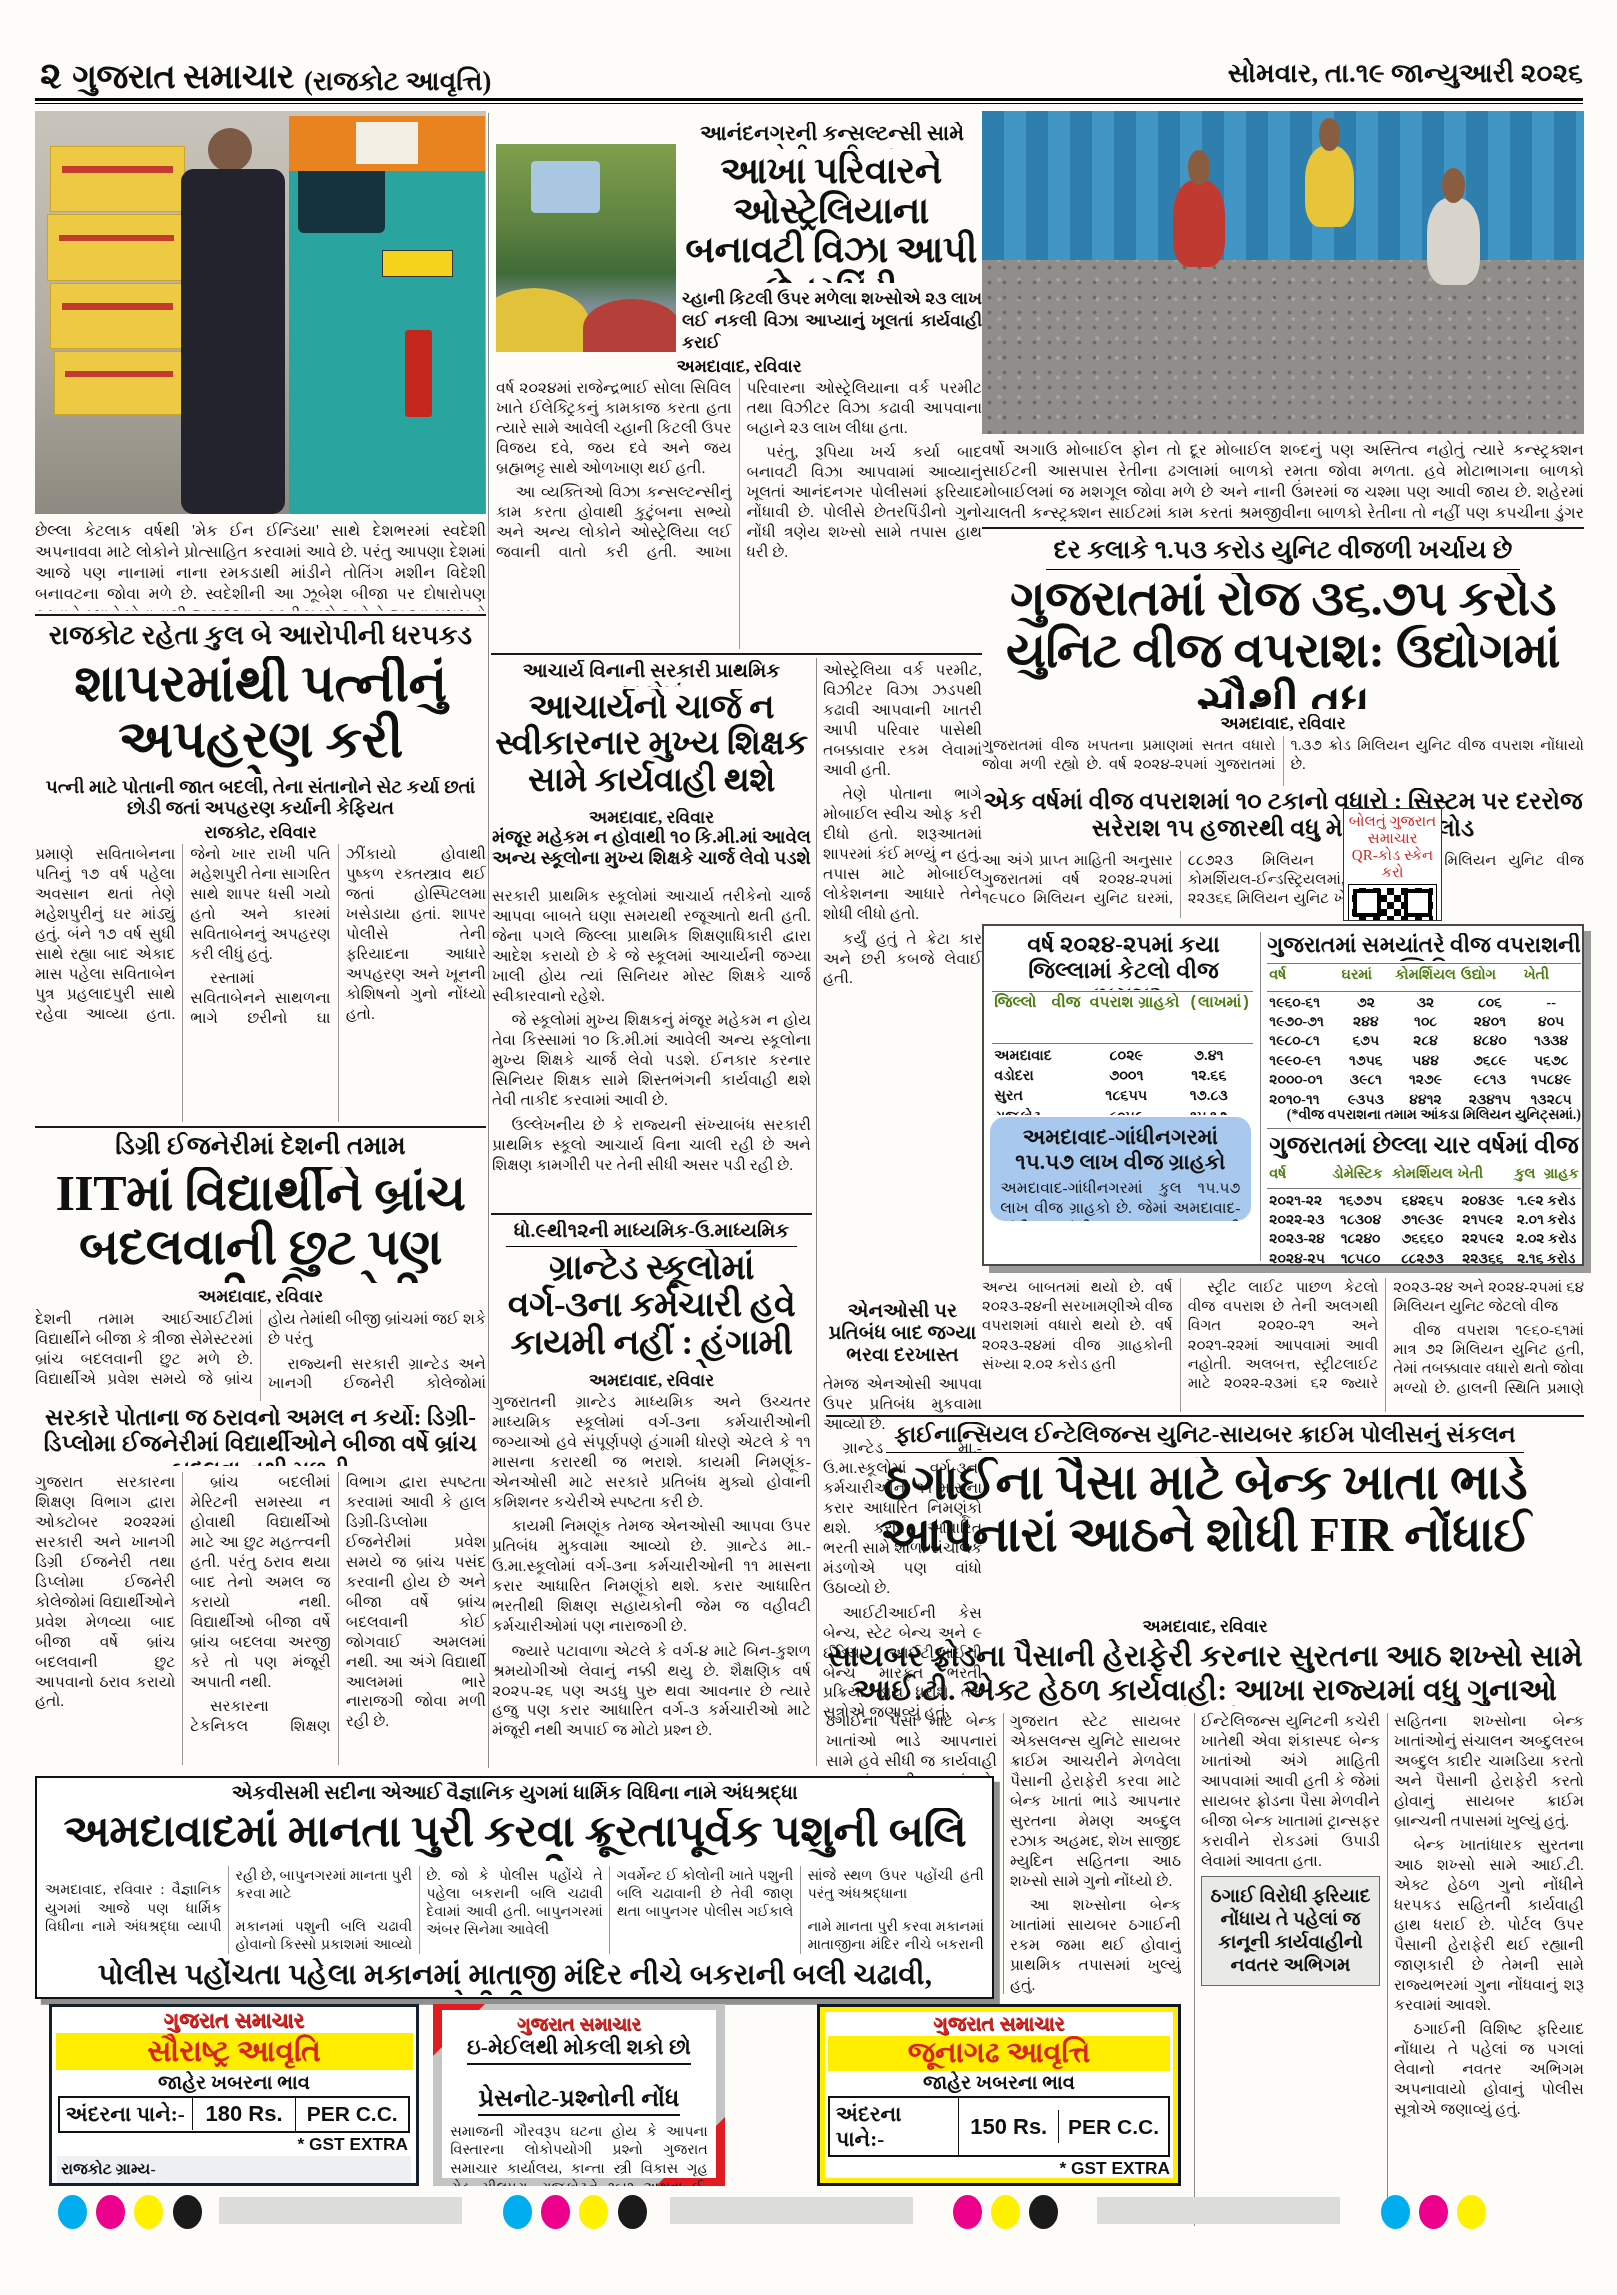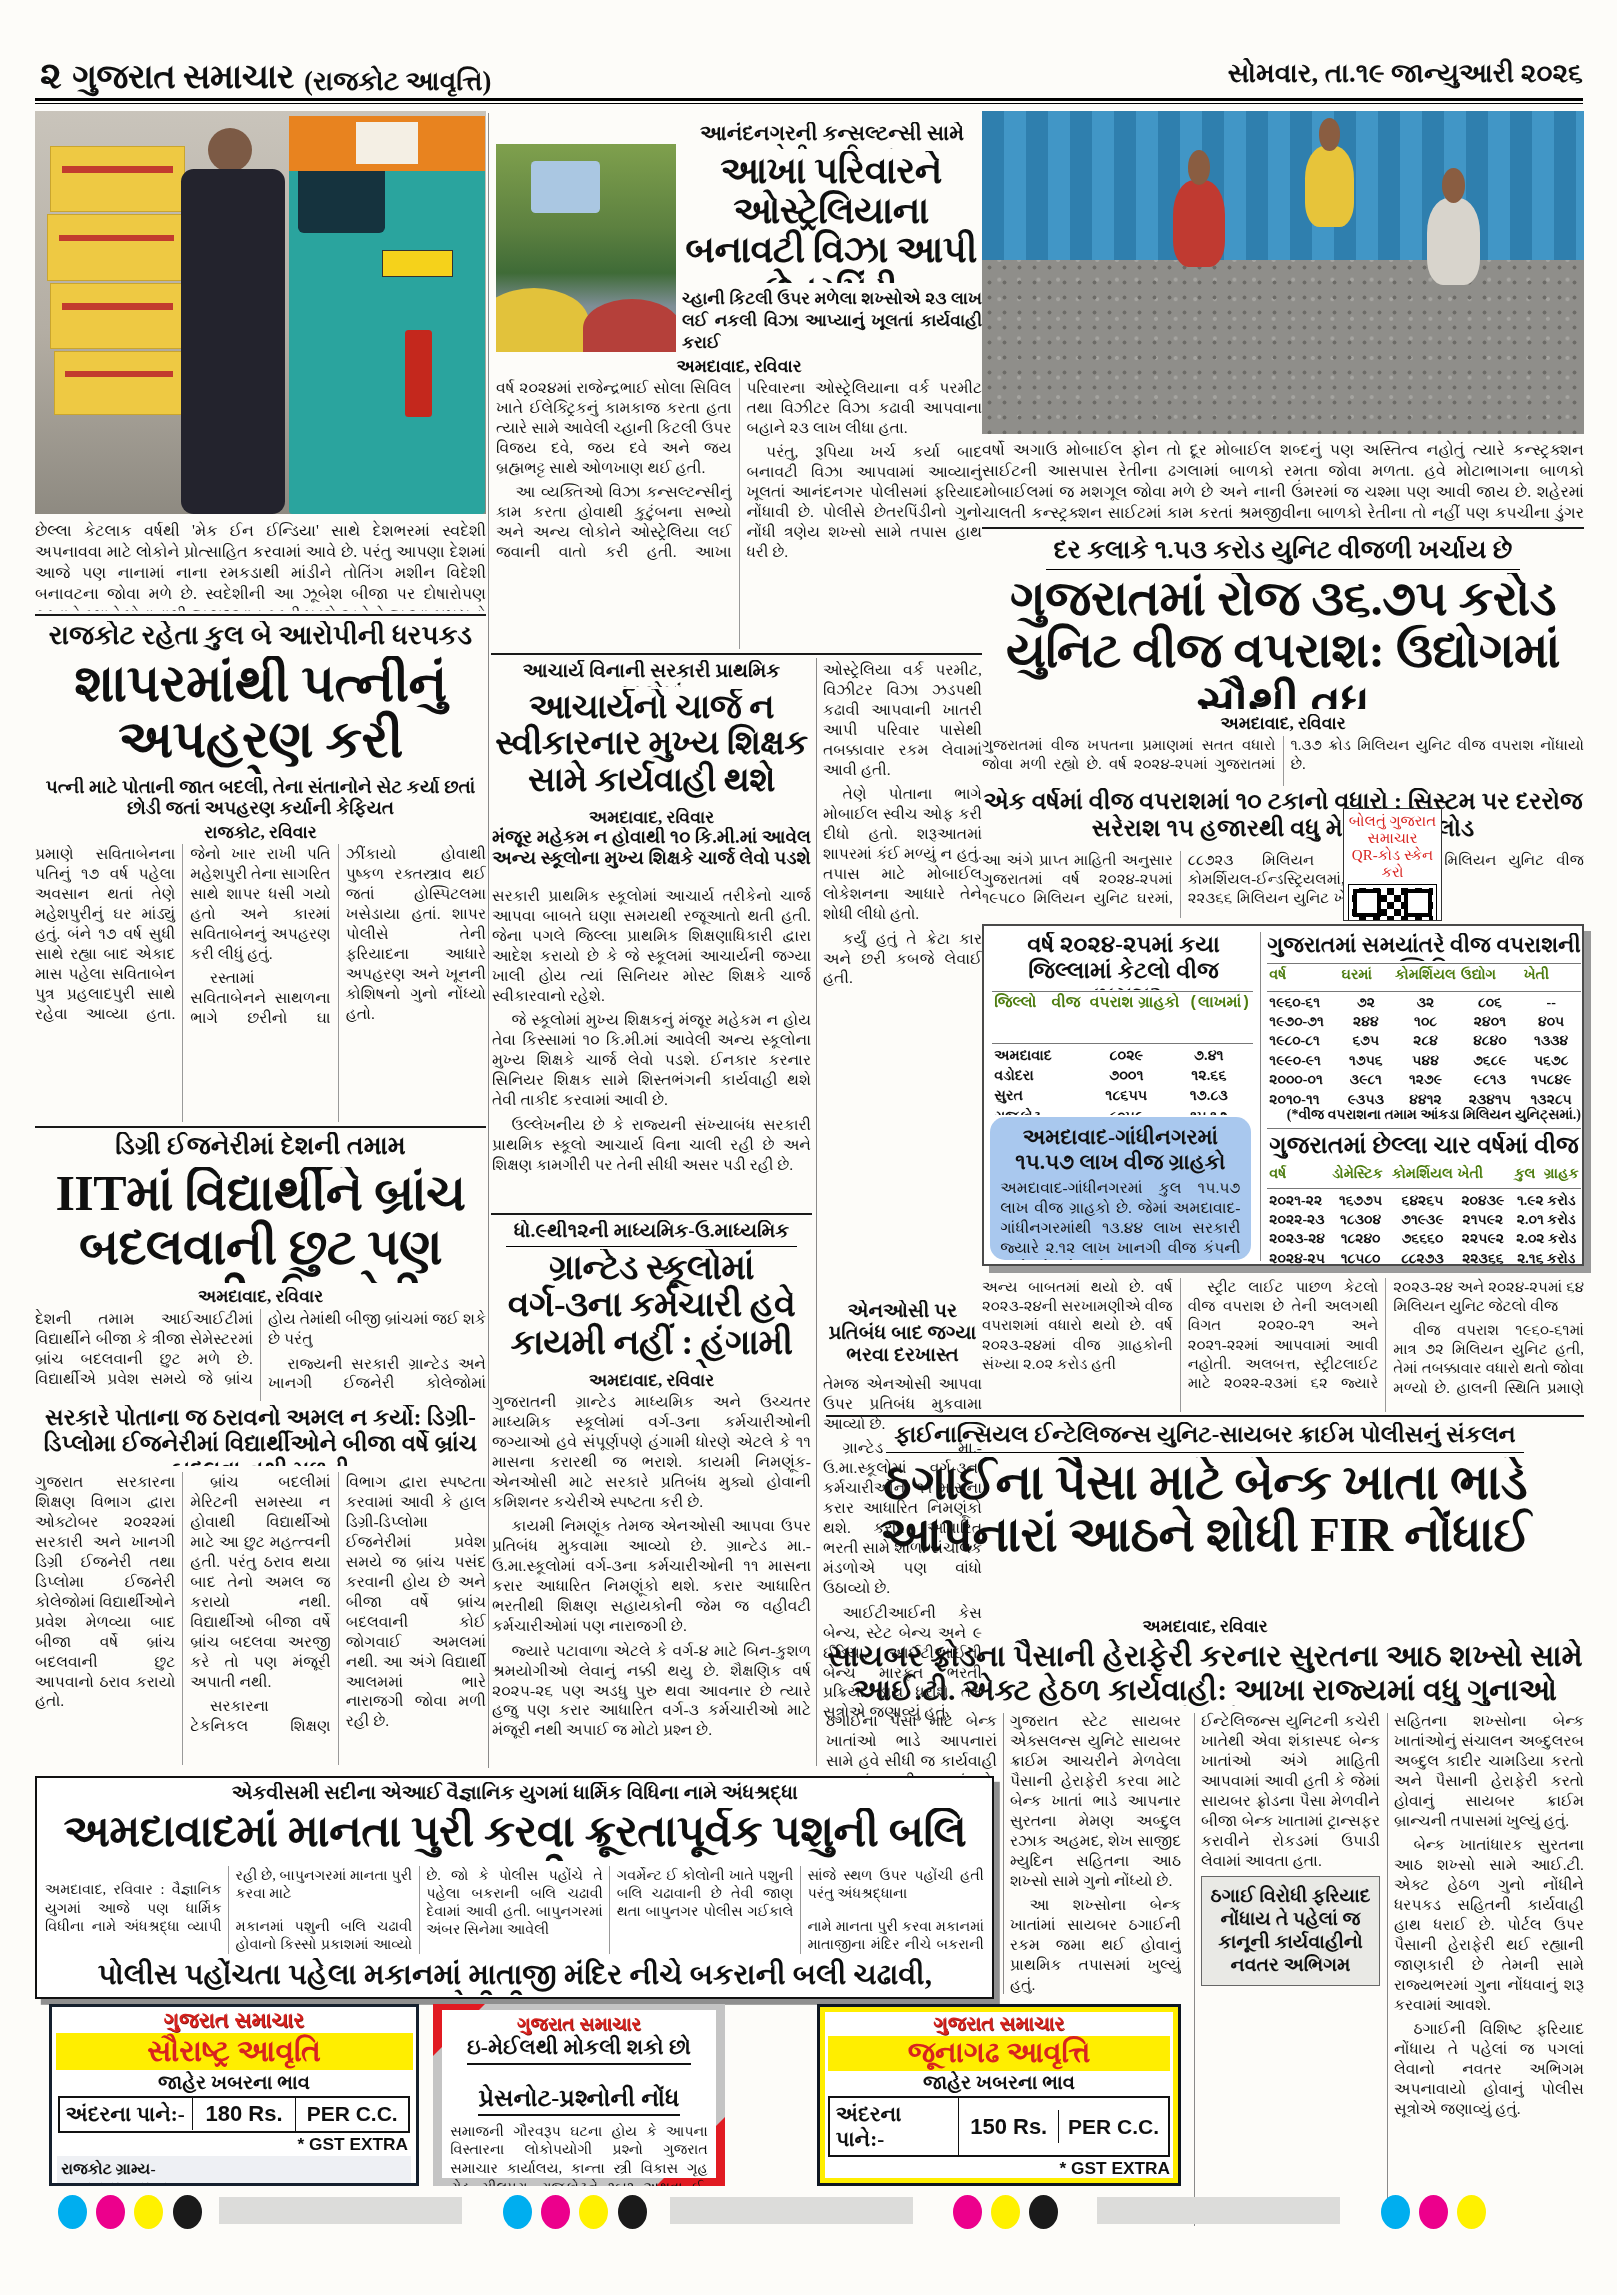--- a/index.html
+++ b/index.html
@@ -285,21 +285,21 @@
           <span>સુરત</span>
           <span>૧૮૬૫૫</span>
           <span>૧૭.૮૩</span>
         </div>
         <div class="trow">
           <span>રાજકોટ</span>
           <span>૮૦૫૯</span>
           <span>૧૫.૧૭</span>
         </div>
       </div>
-    <div class="abs bluebox" style="left:5.8px;top:191px;width:261px;height:143px;">
+    <div class="abs bluebox" style="left:5.8px;top:191px;width:261px;height:104px;">
       <div class="bb-t">અમદાવાદ-ગાંધીનગરમાં ૧૫.૫૭ લાખ વીજ ગ્રાહકો</div>
       <div class="bb-b">અમદાવાદ-ગાંધીનગરમાં કુલ ૧૫.૫૭ લાખ વીજ ગ્રાહકો છે. જેમાં અમદાવાદ-ગાંધીનગરમાંથી ૧૩.૪૪ લાખ સરકારી જ્યારે ૨.૧૨ લાખ ખાનગી વીજ કંપની સાથે જોડાયેલા છે.</div>
     </div>
     <div class="vrule" style="left:276px;top:5.8px;height:329px;"></div>
     <div class="abs t-title" style="left:283px;top:7px;width:314px;height:28px;font-size:22px;">ગુજરાતમાં સમયાંતરે વીજ વપરાશની સ્થિતિ</div>
     <div class="hrule thin" style="left:283px;top:37px;width:314px;"></div>
     <div class="abs g5 thead" style="left:283px;top:39px;width:314px;height:24px;font-size:14.4px;">
         <div class="trow">
           <span>વર્ષ</span>
           <span>ઘરમાં</span>

